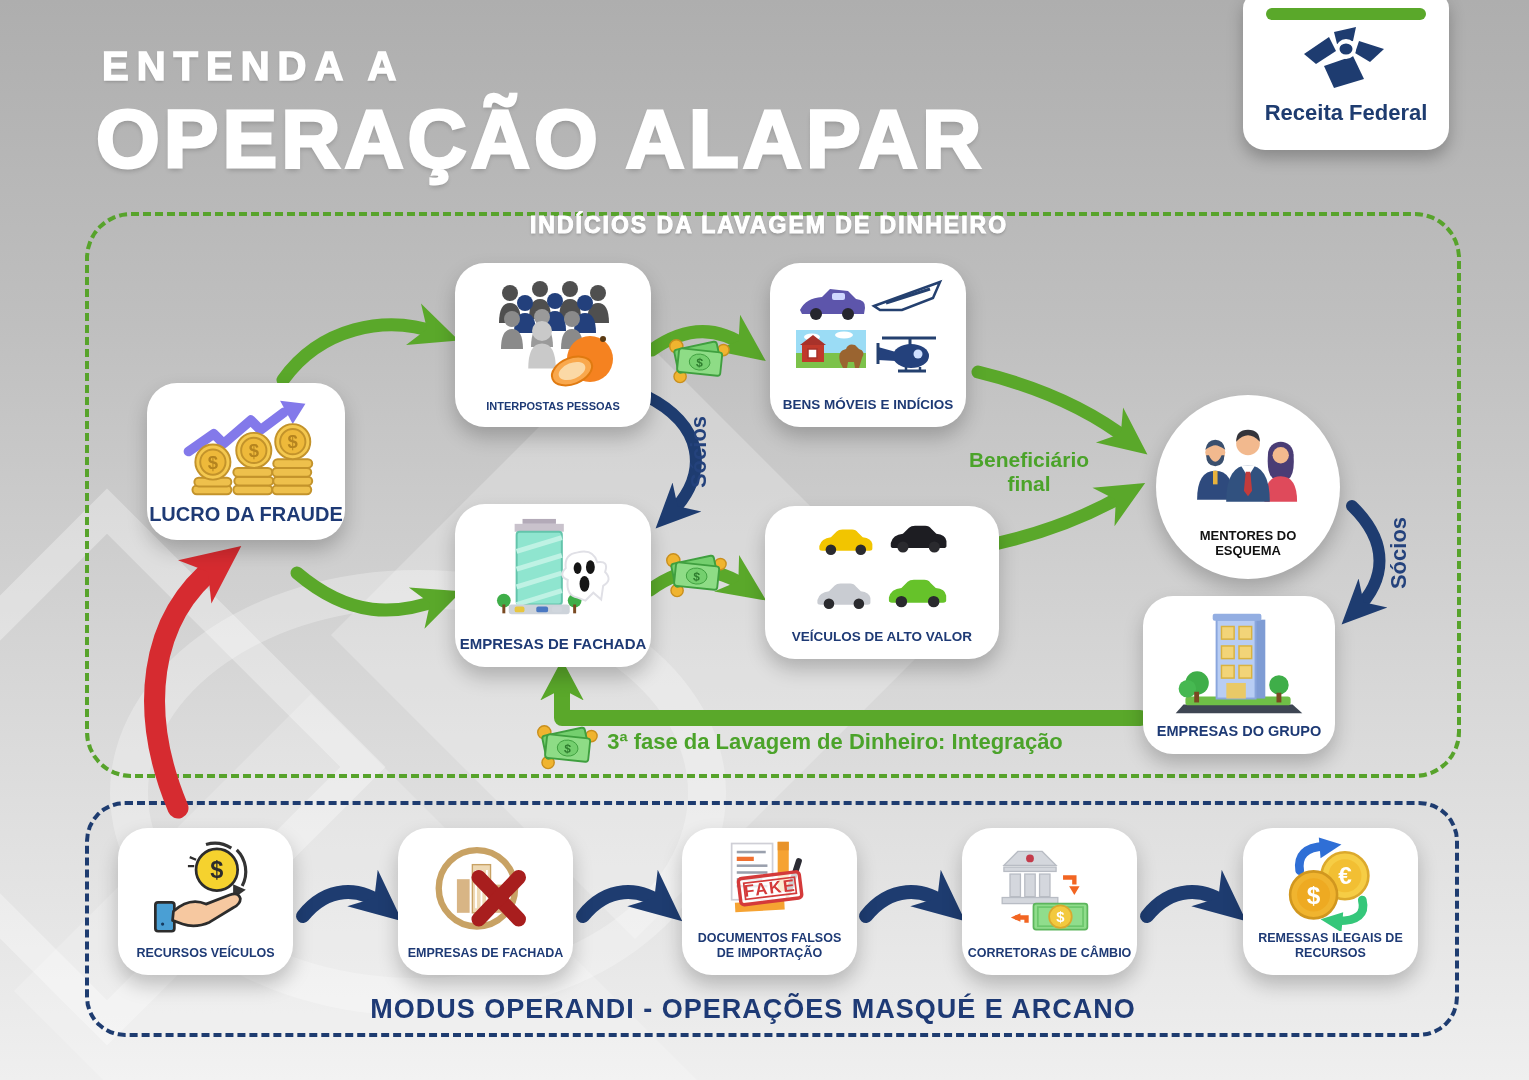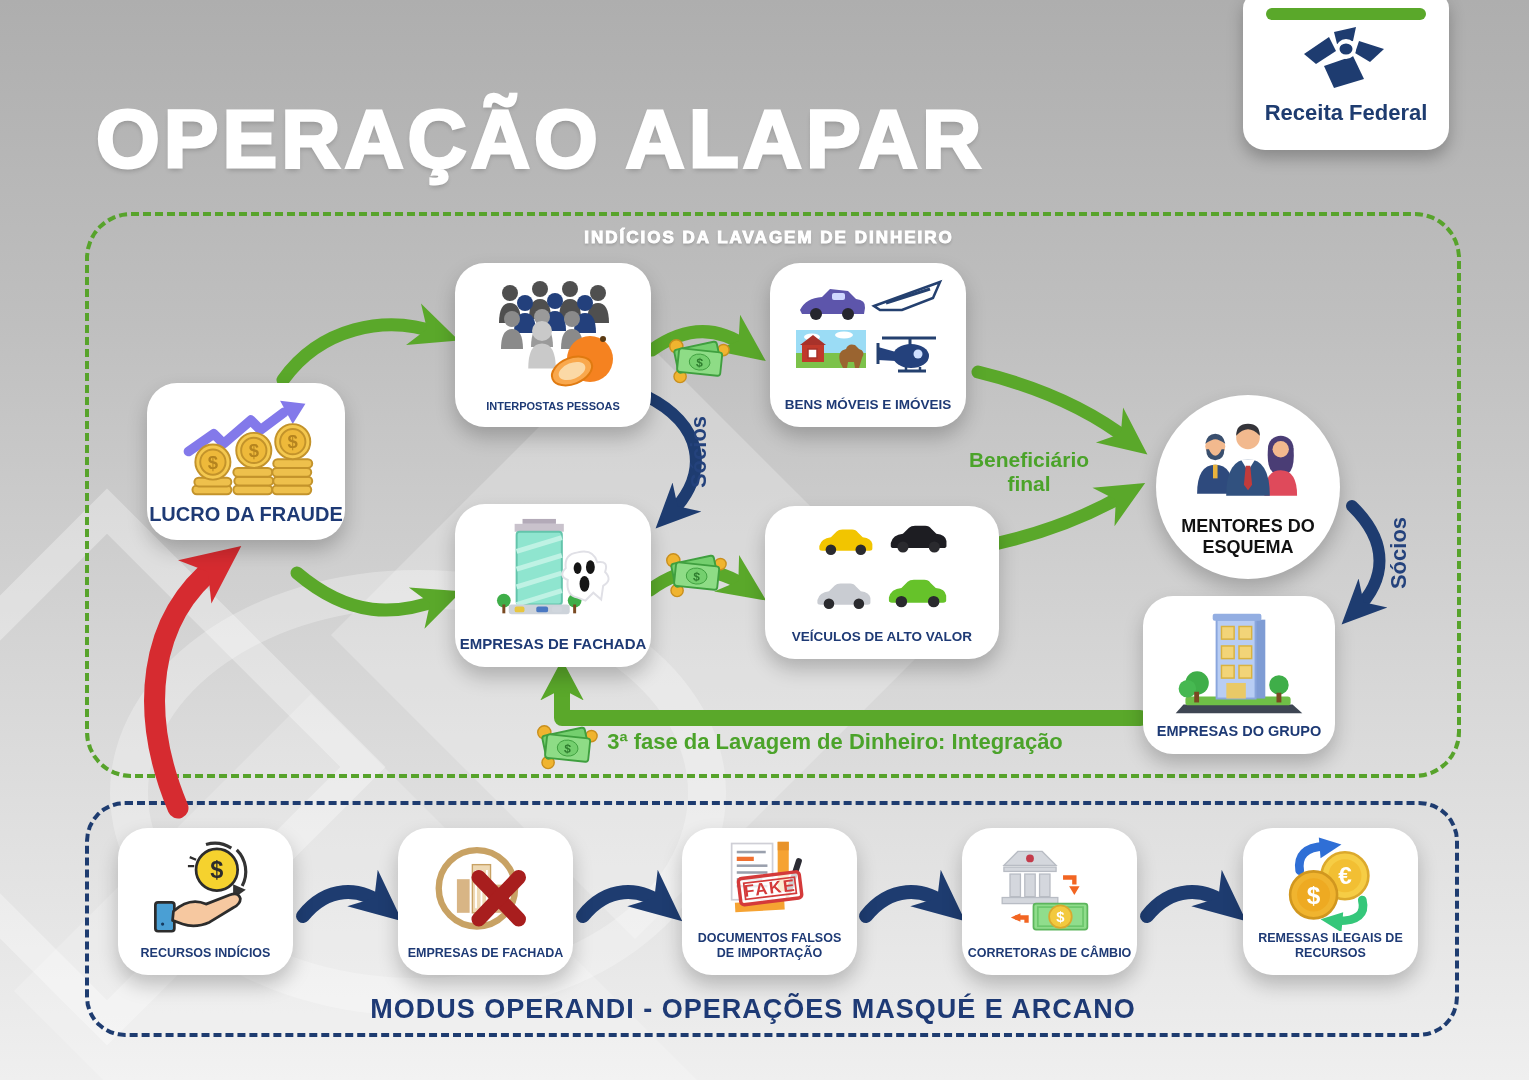--- a/index.html
+++ b/index.html
@@ -22,53 +22,54 @@
     border-radius:14px 14px 22px 22px;box-shadow:0 8px 16px rgba(0,0,0,.25);
     display:flex;flex-direction:column;align-items:center;}
   .brand-bar{width:160px;height:12px;border-radius:6px;background:#5aa82a;margin-top:14px;}
   .brand-name{color:#1e3c70;font-weight:bold;font-size:22px;margin-top:2px;}
 
   .dash-box{position:absolute;border-radius:46px;}
   .dash-green{left:85px;top:212px;width:1368px;height:558px;border:4px dashed #57a32b;}
   .dash-navy{left:85px;top:801px;width:1366px;height:228px;border:4px dashed #1e3c70;border-radius:40px;}
 
   .sec-title{position:absolute;text-align:center;font-weight:bold;}
-  .upper-title{left:85px;top:228px;width:1368px;color:#fff;font-size:17px;letter-spacing:2px;
+  .upper-title{left:85px;top:212px;width:1368px;color:#fff;font-size:23px;letter-spacing:2px;
     -webkit-text-stroke:1px #fff;text-shadow:0 2px 3px rgba(0,0,0,.22);}
   .lower-title{left:69px;top:994px;width:1368px;color:#1e3a75;font-size:27px;letter-spacing:1px;}
 
   .card{position:absolute;background:#fff;border-radius:30px;box-shadow:0 10px 20px rgba(0,0,0,.22);
     display:flex;flex-direction:column;align-items:center;justify-content:flex-end;padding:8px 10px;box-sizing:border-box;}
   .card .icon{flex:1;display:flex;align-items:center;justify-content:center;width:100%;overflow:hidden;}
   .nlabel{font-weight:bold;color:#1e3a75;font-size:13.5px;text-align:center;line-height:1.2;
     padding-bottom:6px;white-space:nowrap;}
   .nlabel.wrap{white-space:normal;}
   .bcard .nlabel{font-size:12.5px;}
   .circle-node{border-radius:50%;justify-content:center;padding:14px;}
-  .circle-node .nlabel{color:#111;font-size:18px;white-space:normal;}
+  .circle-node .nlabel{color:#111;font-size:13px;white-space:normal;}
 
   .overlay{position:absolute;left:0;top:0;pointer-events:none;}
   .vtext{position:absolute;width:110px;height:24px;text-align:center;transform:rotate(-90deg);
     font-weight:bold;color:#24427c;font-size:22px;}
   .green-label{position:absolute;color:#4ba32a;font-weight:bold;text-align:center;line-height:1.15;}
   .benef{left:955px;top:448px;width:148px;font-size:21px;}
   .integ{left:600px;top:729px;width:470px;font-size:22px;}
   .money{position:absolute;}
   svg text{font-family:"Liberation Sans",sans-serif;}
 </style>
 </head>
 <body>
 
 <div class="stage">
 
   <div class="wm wm1"></div>
   <div class="wm wm2"></div>
   <div class="wm wm3"></div>
   <div class="wm wm4"></div>
 
+  <div class="kicker">ENTENDA A</div>
   <div class="big-title">OPERAÇÃO ALAPAR</div>
 
   <div class="brand-card">
     <div class="brand-bar"></div>
     <div class="icon" style="height:78px;display:flex;align-items:center;">
       <svg width="100" height="72" viewBox="0 0 100 70">
         <g fill="#1e3c70">
           <polygon points="38,8 60,3 57,17 41,20"></polygon>
           <polygon points="8,30 33,13 40,27 20,40"></polygon>
           <polygon points="63,17 88,25 74,38 59,29"></polygon>
@@ -219,21 +220,21 @@
           <polygon points="16,18 -2,13 -2,26 16,27" fill="#24417c"></polygon>
           <line x1="-2" y1="9" x2="-2" y2="30" stroke="#24406f" stroke-width="3"></line>
           <ellipse cx="31" cy="22" rx="18" ry="12" fill="#24417c"></ellipse>
           <circle cx="38" cy="20" r="4.5" fill="#cfe0ff"></circle>
           <line x1="18" y1="37" x2="46" y2="37" stroke="#24406f" stroke-width="3"></line>
           <line x1="26" y1="33" x2="26" y2="37" stroke="#24406f" stroke-width="2.5"></line>
           <line x1="40" y1="33" x2="40" y2="37" stroke="#24406f" stroke-width="2.5"></line>
         </g>
       </svg>
     </div>
-    <div class="nlabel">BENS MÓVEIS E IMÓVEIS</div>
+    <div class="nlabel">BENS MÓVEIS E INDÍCIOS</div>
   </div>
 
   <div class="card" style="left:455px;top:504px;width:196px;height:163px;">
     <div class="icon">
       <svg width="150" height="118" viewBox="0 0 150 120">
         <rect x="44" y="4" width="34" height="5" fill="#b3aab8"></rect>
         <rect x="36" y="9" width="50" height="8" fill="#c9c2cc"></rect>
         <rect x="38" y="17" width="46" height="74" rx="3" fill="#8fe5cf" stroke="#63c4ab" stroke-width="2"></rect>
         <path d="M38 37 L84 23 M38 55 L84 41 M38 73 L84 59 M38 91 L84 77" stroke="#bff2e4" stroke-width="5"></path>
         <rect x="30" y="91" width="62" height="10" rx="3" fill="#cdd3da"></rect>
@@ -387,21 +388,21 @@
         <path d="M70 6 A34 34 0 0 1 98 10" fill="none" stroke="#333" stroke-width="3.5"></path>
         <polygon points="100,50 114,56 100,66" fill="#333"></polygon>
         <circle cx="82" cy="34" r="23" fill="#f5d22e" stroke="#2c2c2c" stroke-width="3"></circle>
         <text x="82" y="43" text-anchor="middle" font-size="26" font-weight="bold" fill="#2c2c2c">$</text>
         <path d="M52 20 l7 3 M50 30 h7" stroke="#2c2c2c" stroke-width="2.5"></path>
         <rect x="14" y="70" width="21" height="32" rx="3" fill="#4a9fd4" stroke="#2c2c2c" stroke-width="3"></rect>
         <path d="M34 80 Q52 64 70 72 L96 62 Q106 58 108 66 Q108 72 100 76 L74 92 Q58 99 44 94 L33 90 Z" fill="#f6c8a0" stroke="#2c2c2c" stroke-width="3" stroke-linejoin="round"></path>
         <circle cx="22" cy="94" r="1.8" fill="#163a5e"></circle>
       </svg>
     </div>
-    <div class="nlabel">RECURSOS INDÍCIOS</div>
+    <div class="nlabel">RECURSOS VEÍCULOS</div>
   </div>
 
   <div class="card bcard" style="left:398px;top:828px;width:175px;height:147px;">
     <div class="icon">
       <svg width="132" height="100" viewBox="0 0 140 110">
         <circle cx="60" cy="52" r="42" fill="#fff" stroke="#c8a264" stroke-width="7"></circle>
         <rect x="38" y="42" width="14" height="37" fill="#d8b585"></rect>
         <rect x="55" y="26" width="20" height="53" fill="#eed9b4" stroke="#c8a264" stroke-width="1.5"></rect>
         <rect x="78" y="48" width="12" height="31" fill="#d8b585"></rect>
         <path d="M59 32 v42 M65 32 v42 M71 32 v42" stroke="#fff" stroke-width="2"></path>

